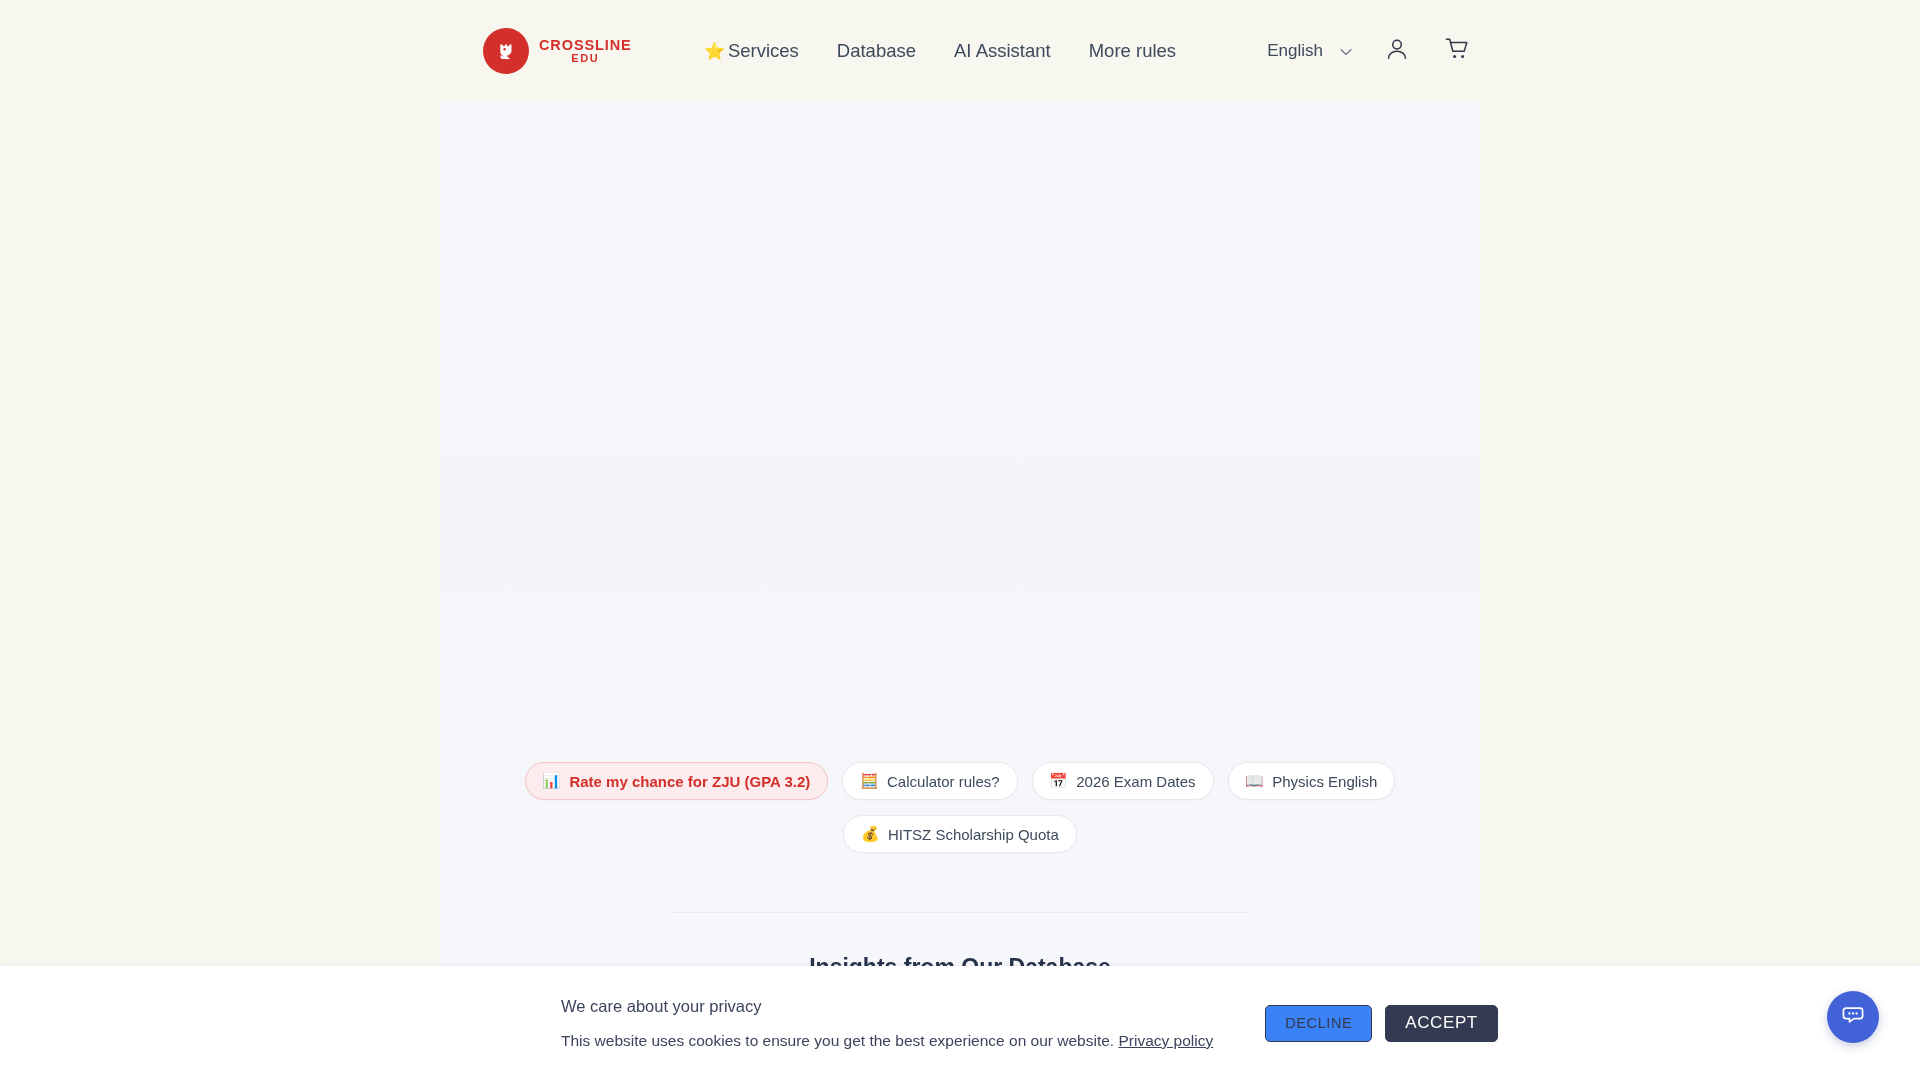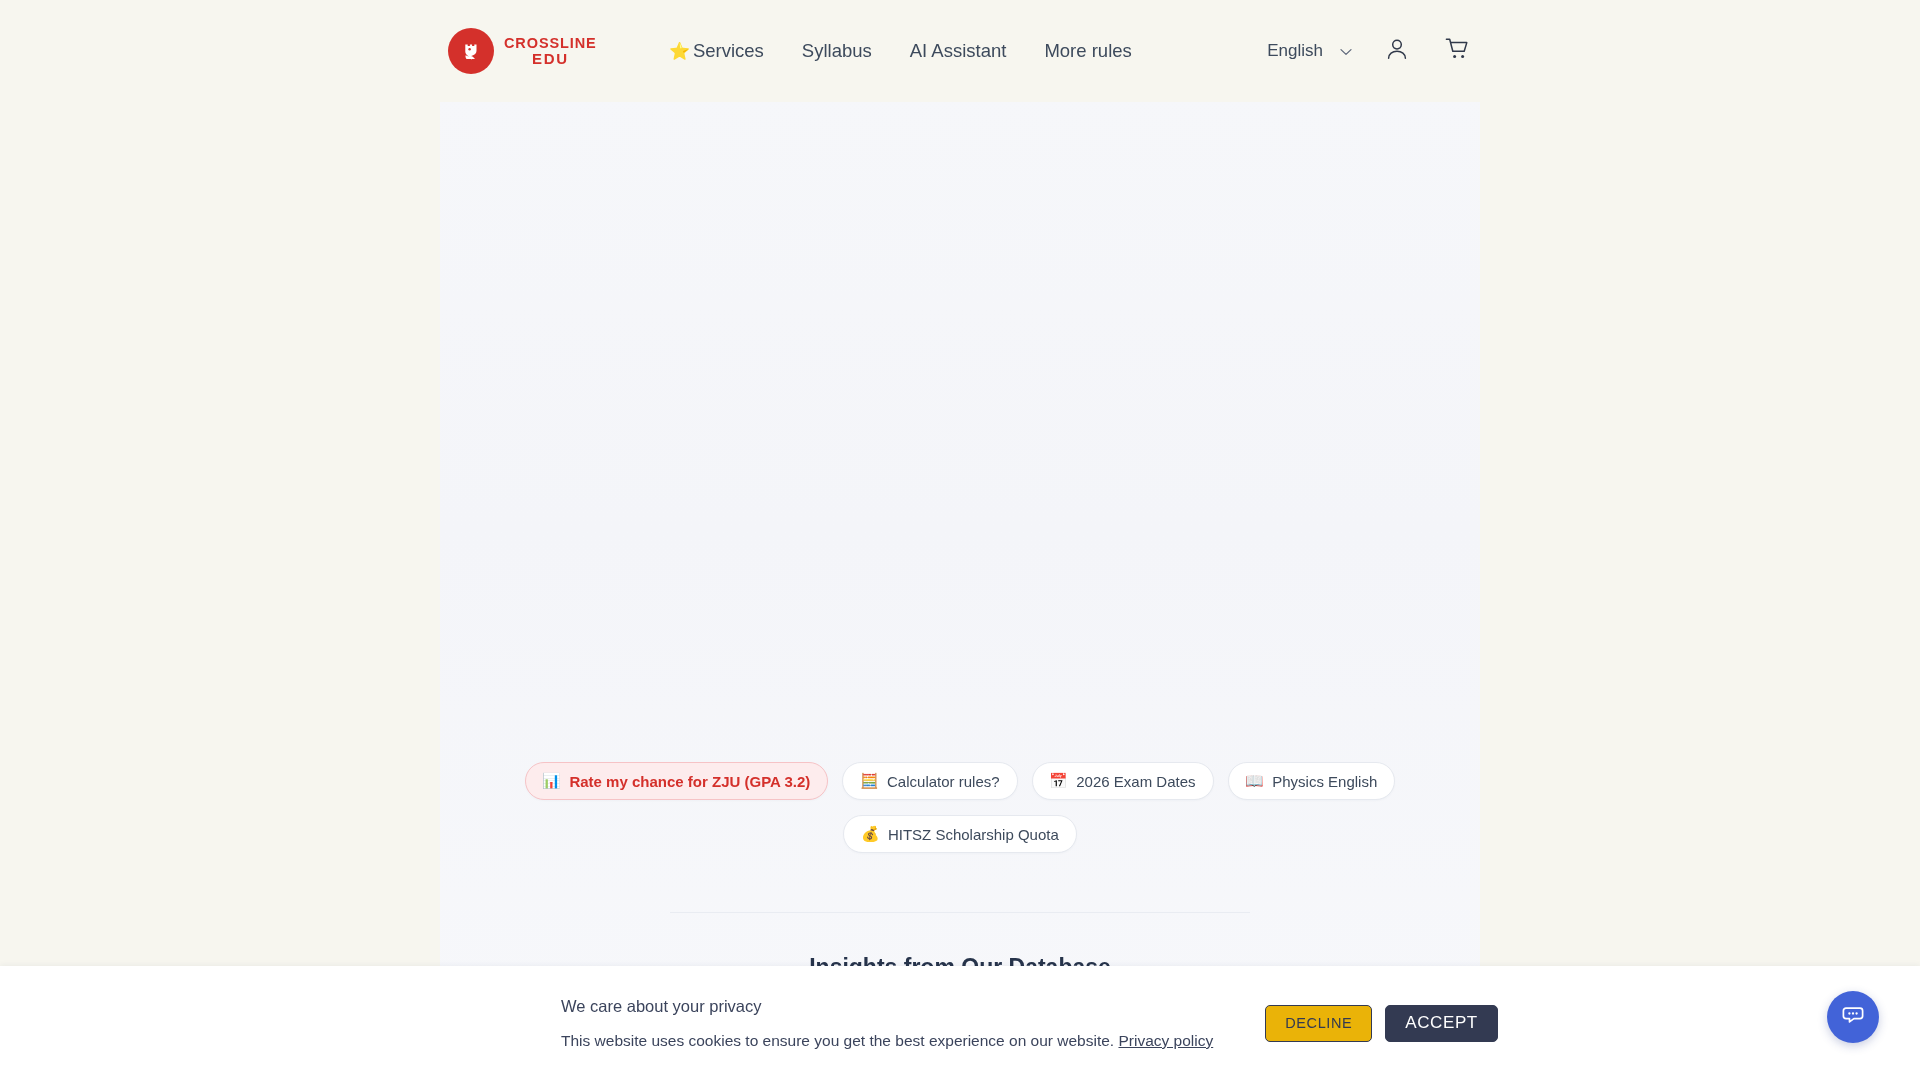--- a/index.html
+++ b/index.html
@@ -17,20 +17,21 @@
   }
 
   
   #site-header {
     height: 102px;
     background: #f7f6ef;
     display: flex;
     align-items: center;
     position: relative;
     z-index: 30;
+    padding-left: 35px;
   }
 
   .header-inner {
     width: 1920px;
     display: flex;
     align-items: center;
     padding: 0 448px 0 448px;
   }
 
   .brand {
@@ -58,21 +59,21 @@
     align-items: center;
     line-height: 1.02;
   }
   .brand-word .bw1 {
     font-size: 14.5px;
     font-weight: 700;
     letter-spacing: 0.9px;
     color: #d4302b;
   }
   .brand-word .bw2 {
-    font-size: 15px;
+    font-size: 11px;
     font-weight: 700;
     letter-spacing: 1.6px;
     color: #d4302b;
   }
 
   nav.main-nav {
     display: flex;
     align-items: center;
     gap: 38px;
     margin-left: 73px;
@@ -297,21 +298,21 @@
     margin-left: 52px;
     display: flex;
     align-items: center;
     gap: 13px;
   }
 
   .btn-decline {
     height: 37px;
     padding: 0 19px;
     border-radius: 5px;
-    background: #eab308;
+    background: #3b82f6;
     border: 1px solid #333a52;
     color: #333a52;
     font-size: 14.5px;
     letter-spacing: 0.6px;
     font-family: "Liberation Sans", sans-serif;
     cursor: pointer;
   }
   .btn-accept {
     height: 37px;
     padding: 0 19px;
@@ -361,21 +362,21 @@
         <span class="bw2">EDU</span>
       </span>
     </div>
 
     <nav class="main-nav">
       <span class="nav-link">
         <span class="nav-emoji">⭐</span>
         <span>Services</span>
       </span>
       <span class="nav-link">
-        <span>Syllabus</span>
+        <span>Database</span>
       </span>
       <span class="nav-link">
         <span>AI Assistant</span>
       </span>
       <span class="nav-link">
         <span>More rules</span>
       </span>
     </nav>
 
     <div class="header-right">

